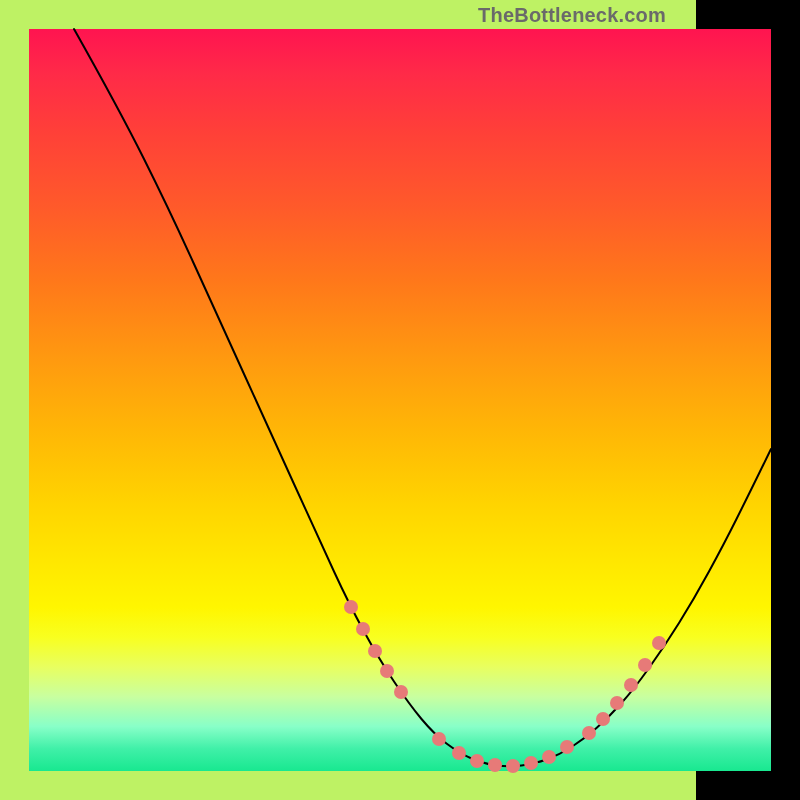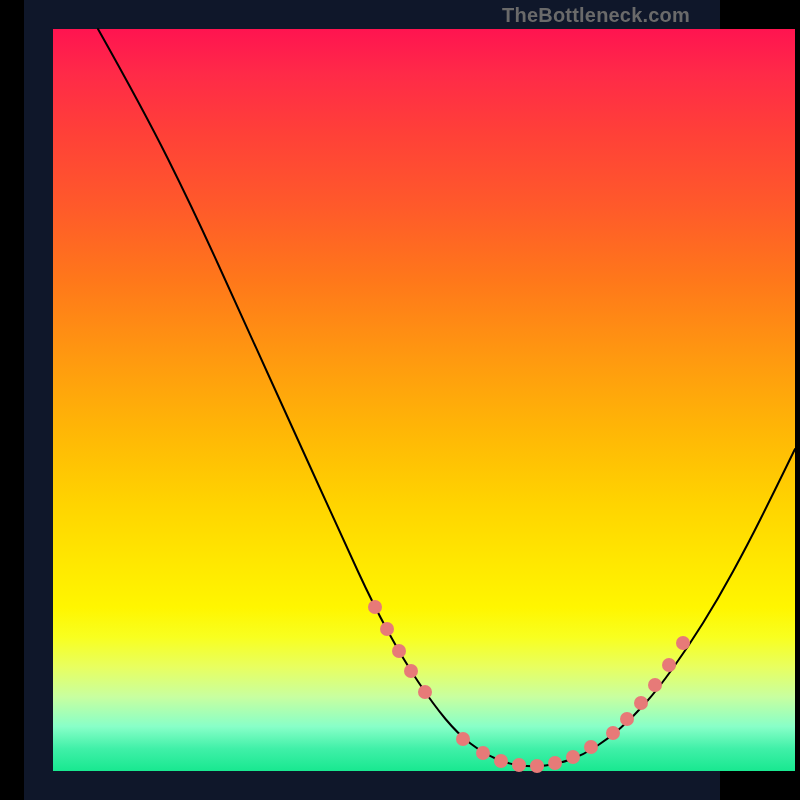--- a/index.html
+++ b/index.html
@@ -7,22 +7,21 @@
     padding: 0;
     width: 800px;
     height: 800px;
     overflow: hidden;
     background: #000;
   }
   .frame {
     position: relative;
     width: 696px;
     height: 800px;
-    background: #0f172a;
-    margin-left: 24px;
+    background: #bef264;
   }
   .plot-area {
     position: absolute;
     left: 29px;
     top: 29px;
     width: 742px;
     height: 742px;
     
     background: linear-gradient(
       to bottom,

